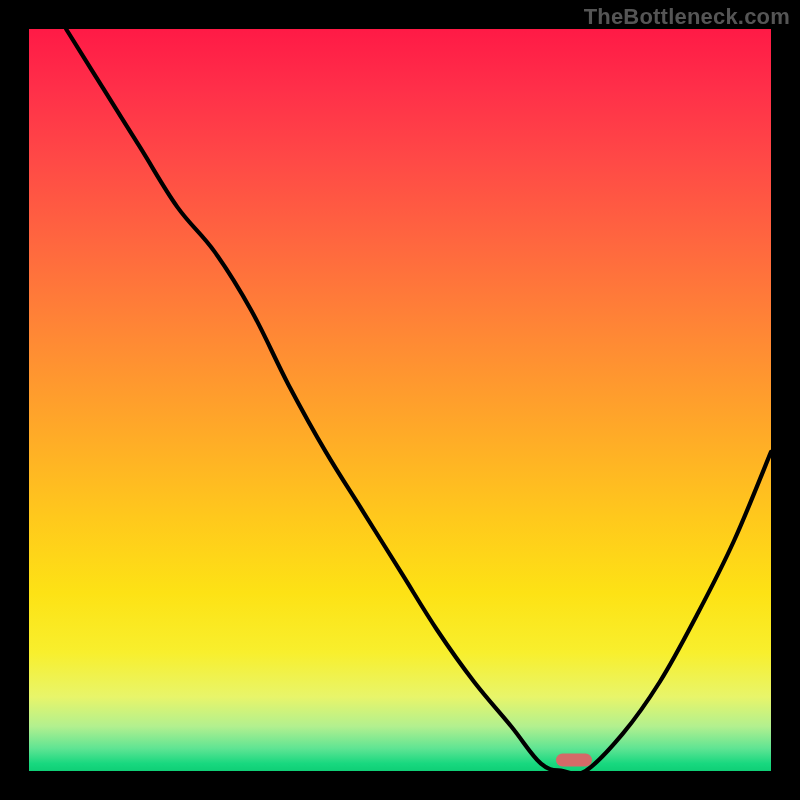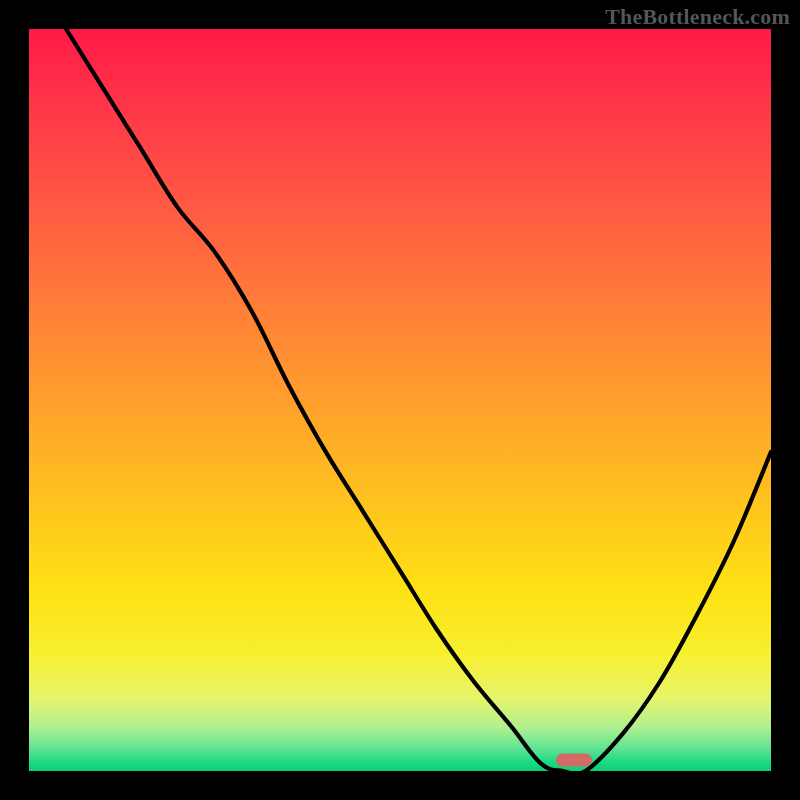--- a/index.html
+++ b/index.html
@@ -9,21 +9,20 @@
     height: 800px;
     background: #000;
     overflow: hidden;
     font-family: Arial, Helvetica, sans-serif;
   }
   .frame {
     position: relative;
     width: 800px;
     height: 800px;
     background: #000;
-    font-family: Liberation Serif, serif;
   }
   .plot-area {
     position: absolute;
     left: 29px;
     top: 29px;
     width: 742px;
     height: 742px;
     
     background: linear-gradient(
       to bottom,

